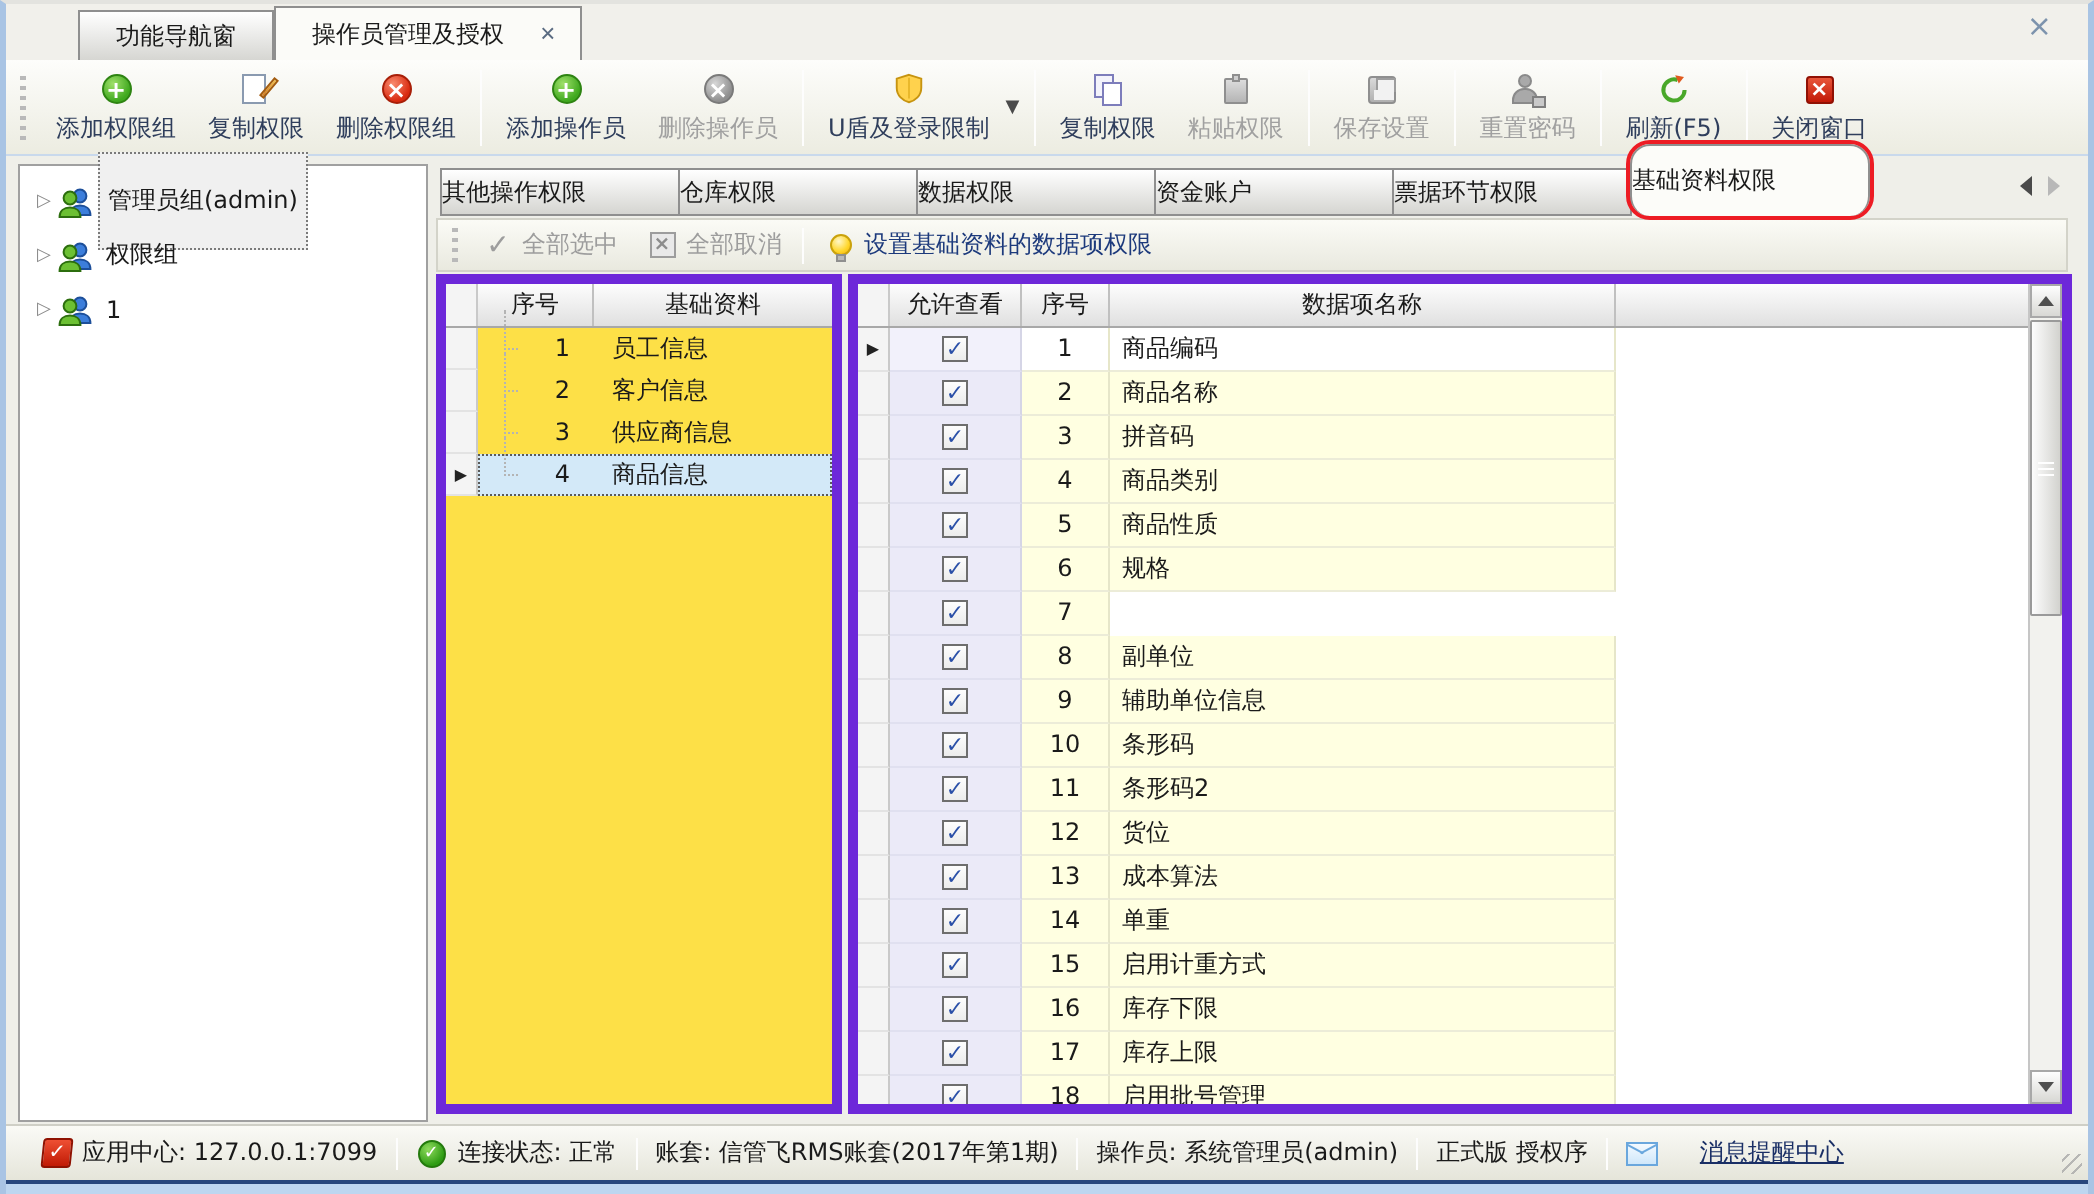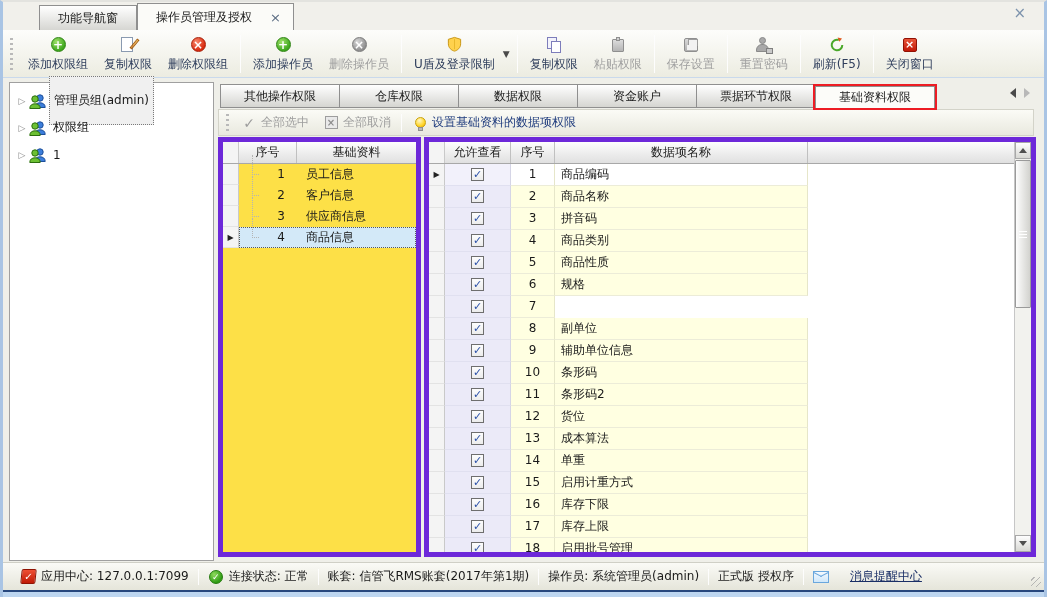--- a/index.html
+++ b/index.html
@@ -6,21 +6,21 @@
   html,body { width:1047px; height:597px; overflow:hidden; }
   body { font-family:"DejaVu Sans","Liberation Sans",sans-serif; font-size:12px; color:#1a1a1a; background:#a9c4e4; }
   .window { position:relative; width:1047px; height:597px; background:#efefe9;
             border-left:3px solid #a9c4e4; border-right:3px solid #a9c4e4; border-top:2px solid #e3e3df; }
 
   
   .doc-tabs { position:absolute; left:0; right:0; top:0; height:28px; background:#f1f0eb; }
   .doc-tabs-inner { position:absolute; left:36px; top:0; bottom:0; display:flex; align-items:flex-end; }
   .doc-tab { height:24px; margin-top:3px; padding:12px 18px; display:flex; align-items:center; justify-content:center;
              border:1px solid #8f8f8f; border-bottom:none; background:linear-gradient(#ffffff,#d6d6d2);
-             white-space:nowrap; cursor:default; }
+             white-space:nowrap; cursor:default;font-family:Liberation Mono, monospace; }
   .doc-tab.active { height:27px; margin-top:1px; background:#fbfbf8; position:relative; z-index:2; padding-right:10px; }
   .doc-tab .tab-close { margin-left:16px; color:#5a6b82; font-size:13px; line-height:13px; padding:0 2px; }
   .win-close { position:absolute; right:18px; top:4px; color:#7d93ad; font-size:15px; line-height:15px; cursor:default; }
 
   
   .toolbar { position:absolute; left:0; right:0; top:28px; height:48px;
              background:linear-gradient(#fdfdfb,#ecece1); border-bottom:1px solid #c9d9ec;
              display:flex; align-items:center; }
   .drag-dots { width:3px; height:32px; margin:0 5px 0 7px;
                background:repeating-linear-gradient(#b9b9b9 0 2px, transparent 2px 5px); }
@@ -65,24 +65,24 @@
 
   
   .tree-panel { position:absolute; left:6px; top:80px; width:205px; height:479px; background:#fff; border:1px solid #a0a0a0; padding-top:4px; }
   .tree-item { height:27px; display:flex; align-items:center; padding-left:6px; white-space:nowrap; }
   .expander { color:#8a8a8a; font-size:9px; width:12px; text-align:center; }
   .tree-label { padding:15px 4px; margin-left:3px; }
   .tree-item.selected .tree-label { background:#f0f0f0; border:1px dotted #7a7a7a; }
 
   
   .perm-tabs { position:absolute; left:217px; top:80px; height:26px; display:flex; align-items:flex-end; }
-  .perm-tab { width:120px; height:24px; display:flex; align-items:center; justify-content:center;
+  .perm-tab { width:120px; height:24px; display:flex; align-items:center; 
               border:1px solid #8f8f8f; border-bottom:1px solid #8f8f8f; background:linear-gradient(#ffffff,#d5d5d1);
               margin-right:-1px; white-space:nowrap;margin-top:13px; }
-  .perm-tab.active { height:22px; background:#fcfcf9; border-bottom:none; position:relative; z-index:3; }
+  .perm-tab.active { height:36px; background:#fcfcf9; border-bottom:none; position:relative; z-index:3;border-radius:10px; }
   .tab-nav { position:absolute; right:14px; top:86px; display:flex; gap:8px; }
   .tri-left { width:0; height:0; border-top:5px solid transparent; border-bottom:5px solid transparent; border-right:6px solid #4a4a4a; }
   .tri-right { width:0; height:0; border-top:5px solid transparent; border-bottom:5px solid transparent; border-left:6px solid #b8b8b8; }
 
   
   .sub-toolbar { position:absolute; left:215px; top:107px; right:10px; height:27px;
                  background:linear-gradient(#fbfbf6,#e9e9df); border:1px solid #d3d3c9;
                  display:flex; align-items:center; }
   .st-item { display:flex; align-items:center; gap:4px; padding:0 7px; height:100%; white-space:nowrap; }
   .st-item.disabled { color:#9d9d9d; }

